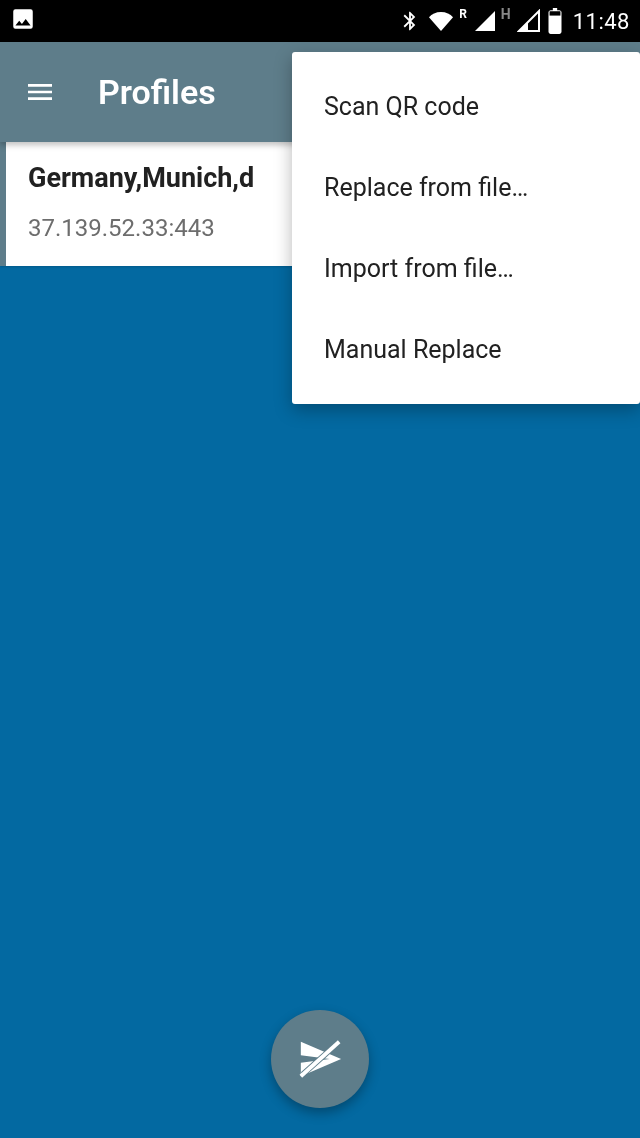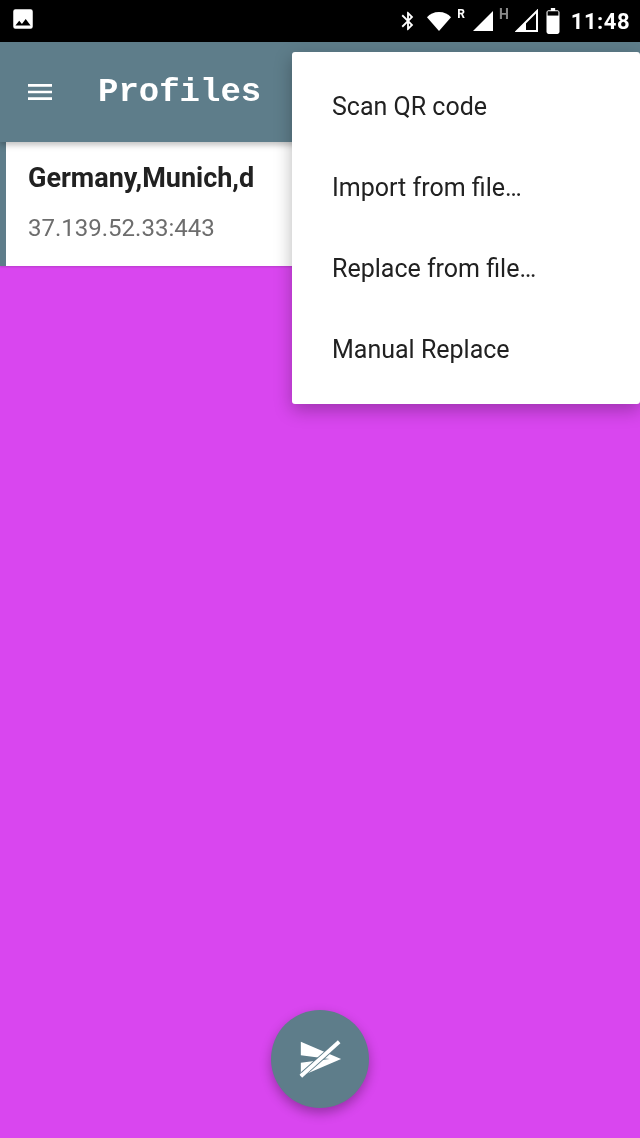--- a/index.html
+++ b/index.html
@@ -12,21 +12,21 @@
     color: #fff;
     display: flex;
     align-items: center;
     justify-content: space-between;
     padding: 0 10px;
     font-size: 22px;
   }
   .status-left { display: flex; align-items: center; gap: 8px; }
   .status-right { display: flex; align-items: center; gap: 6px; }
   .status-right svg { display: block; }
-  .status-time { font-weight: 700; margin-left: 4px; letter-spacing: 0.5px; }
+  .status-time { font-weight: 400; margin-left: 4px; letter-spacing: 0.5px; }
   .r-badge { font-size: 12px; font-weight: 700; margin-left: -2px; margin-top: -14px; }
   .h-badge { font-size: 14px; font-weight: 700; color: #888; margin-left: -2px; margin-top: -14px; }
 
   
   .app-bar {
     height: 100px;
     background: #5e7d8a;
     color: #fff;
     display: flex;
     align-items: center;
@@ -34,26 +34,26 @@
     box-shadow: 0 3px 6px rgba(0,0,0,0.25);
     position: relative;
     z-index: 1;
   }
   .menu-btn {
     width: 40px; height: 40px;
     display: flex; align-items: center; justify-content: center;
     margin-right: 38px;
     cursor: pointer;
   }
-  .app-title { font-size: 34px; font-weight: 600; font-family: Liberation Mono, monospace; }
+  .app-title { font-size: 34px; font-weight: 600; }
 
   
   .content {
     padding: 0;
-    background: #d946ef;
+    background: #0369a1;
     position: relative;
     height: calc(1138px - 42px - 100px);
   }
   .profile-card {
     background: #fff;
     border-left: 6px solid #5e7d8a;
     margin: 0;
     padding: 20px 22px 24px 22px;
     box-shadow: 0 1px 2px rgba(0,0,0,0.15);
   }
@@ -74,21 +74,21 @@
   
   .dropdown {
     position: absolute;
     top: 52px;
     right: 0;
     width: 348px;
     background: #fff;
     border-radius: 3px;
     box-shadow: 0 6px 18px rgba(0,0,0,0.28);
     z-index: 10;
-    padding: 14px 12px;
+    padding: 14px 4px;
   }
   .dropdown-item {
     padding: 26px 28px;
     font-size: 25px;
     color: #212121;
     cursor: pointer;
   }
 
   
   .fab {
@@ -168,16 +168,16 @@
     <svg width="46" height="46" viewBox="0 0 24 24">
       <path d="M2 21l21-9L2 3v7l15 2-15 2v7z" fill="#fff"></path>
       <line x1="3" y1="20" x2="21" y2="4" stroke="#5e7d8a" stroke-width="3"></line>
       <line x1="2" y1="21" x2="22" y2="3" stroke="#fff" stroke-width="2"></line>
     </svg>
   </div>
 </div>
 
 <div class="dropdown">
   <div class="dropdown-item">Scan QR code</div>
+  <div class="dropdown-item">Replace from file…</div>
   <div class="dropdown-item">Import from file…</div>
-  <div class="dropdown-item">Replace from file…</div>
   <div class="dropdown-item">Manual Replace</div>
 </div>
 
 </body></html>

